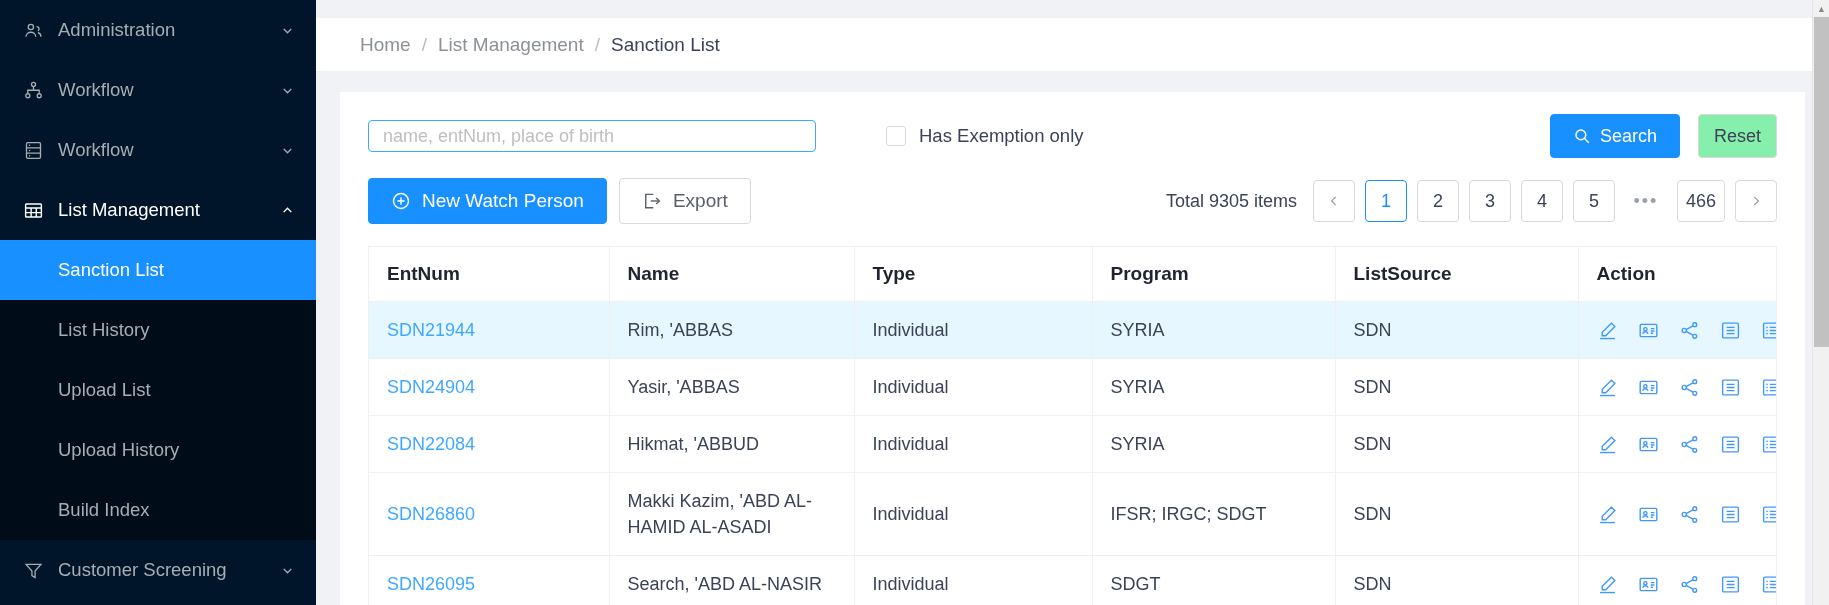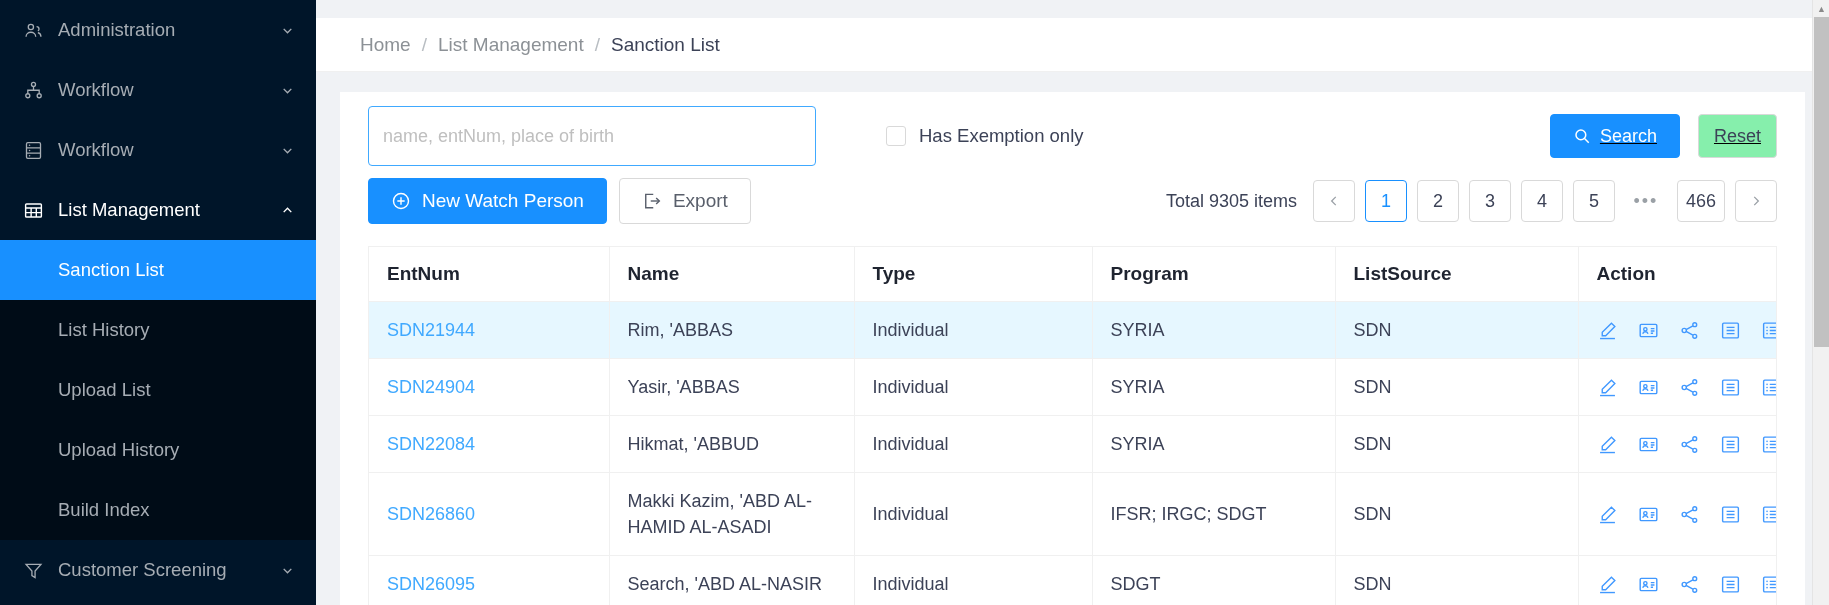--- a/index.html
+++ b/index.html
@@ -95,21 +95,21 @@
     overflow: hidden;
   }
 
   
   .filter-row {
     display: flex; align-items: center;
     height: 44px;
     margin-bottom: 20px;
   }
   .search-input {
-    width: 448px; height: 60px;
+    width: 448px; height: 32px;
     border: 1px solid #40a9ff;
     border-radius: 4px;
     padding: 0 14px;
     font-size: 18px;
     color: #3c4257;
     outline: none;
     font-family: "Liberation Sans", sans-serif;
   }
   .search-input::placeholder { color: #bfbfbf; }
   .exemption-box {
@@ -118,21 +118,21 @@
     cursor: pointer;
   }
   .cbox {
     width: 20px; height: 20px;
     border: 1px solid #d9d9d9;
     border-radius: 3px;
     background: #fff;
     margin-right: 13px;
   }
   .exemption-label { font-size: 18.5px; color: #3c4257; white-space: nowrap; }
-  .filter-actions { margin-left: auto; display: flex; align-items: flex-start; text-decoration: underline; }
+  .filter-actions { margin-left: auto; display: flex; align-items: flex-start; }
   .btn {
     height: 44px;
     border-radius: 4px;
     font-size: 18px;
     display: inline-flex; align-items: center; justify-content: center;
     cursor: pointer;
     font-family: "Liberation Sans", sans-serif;
     white-space: nowrap;
   }
   .btn-primary {

